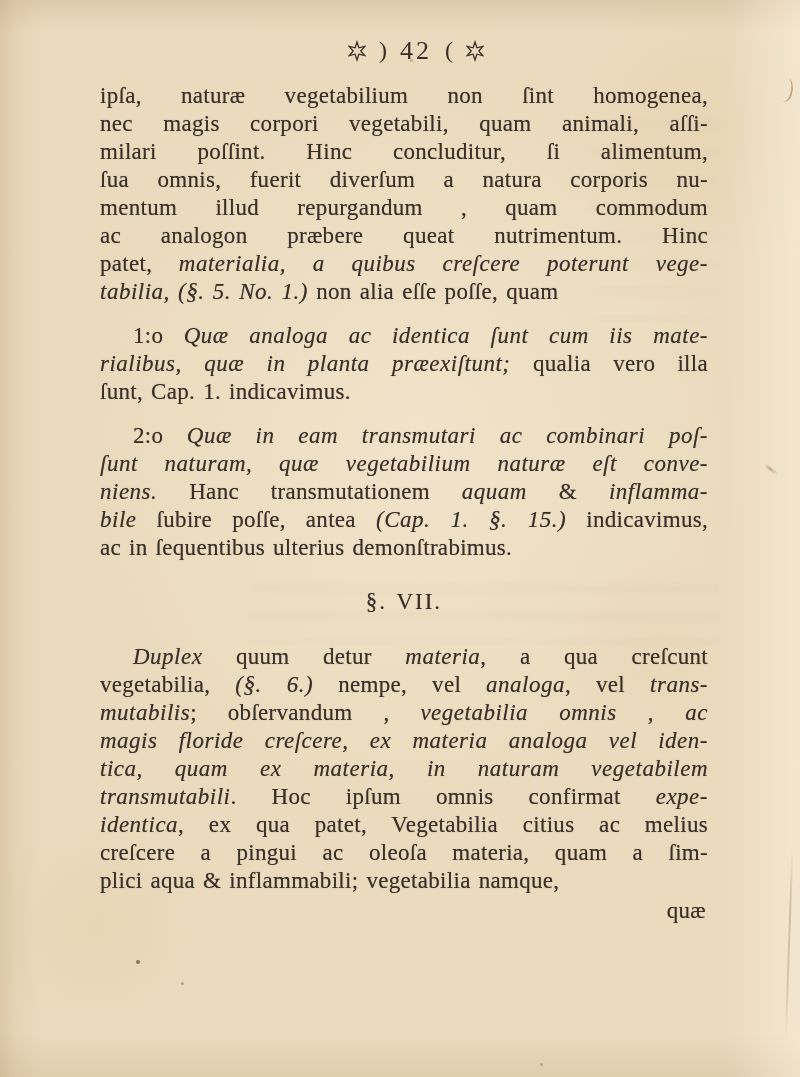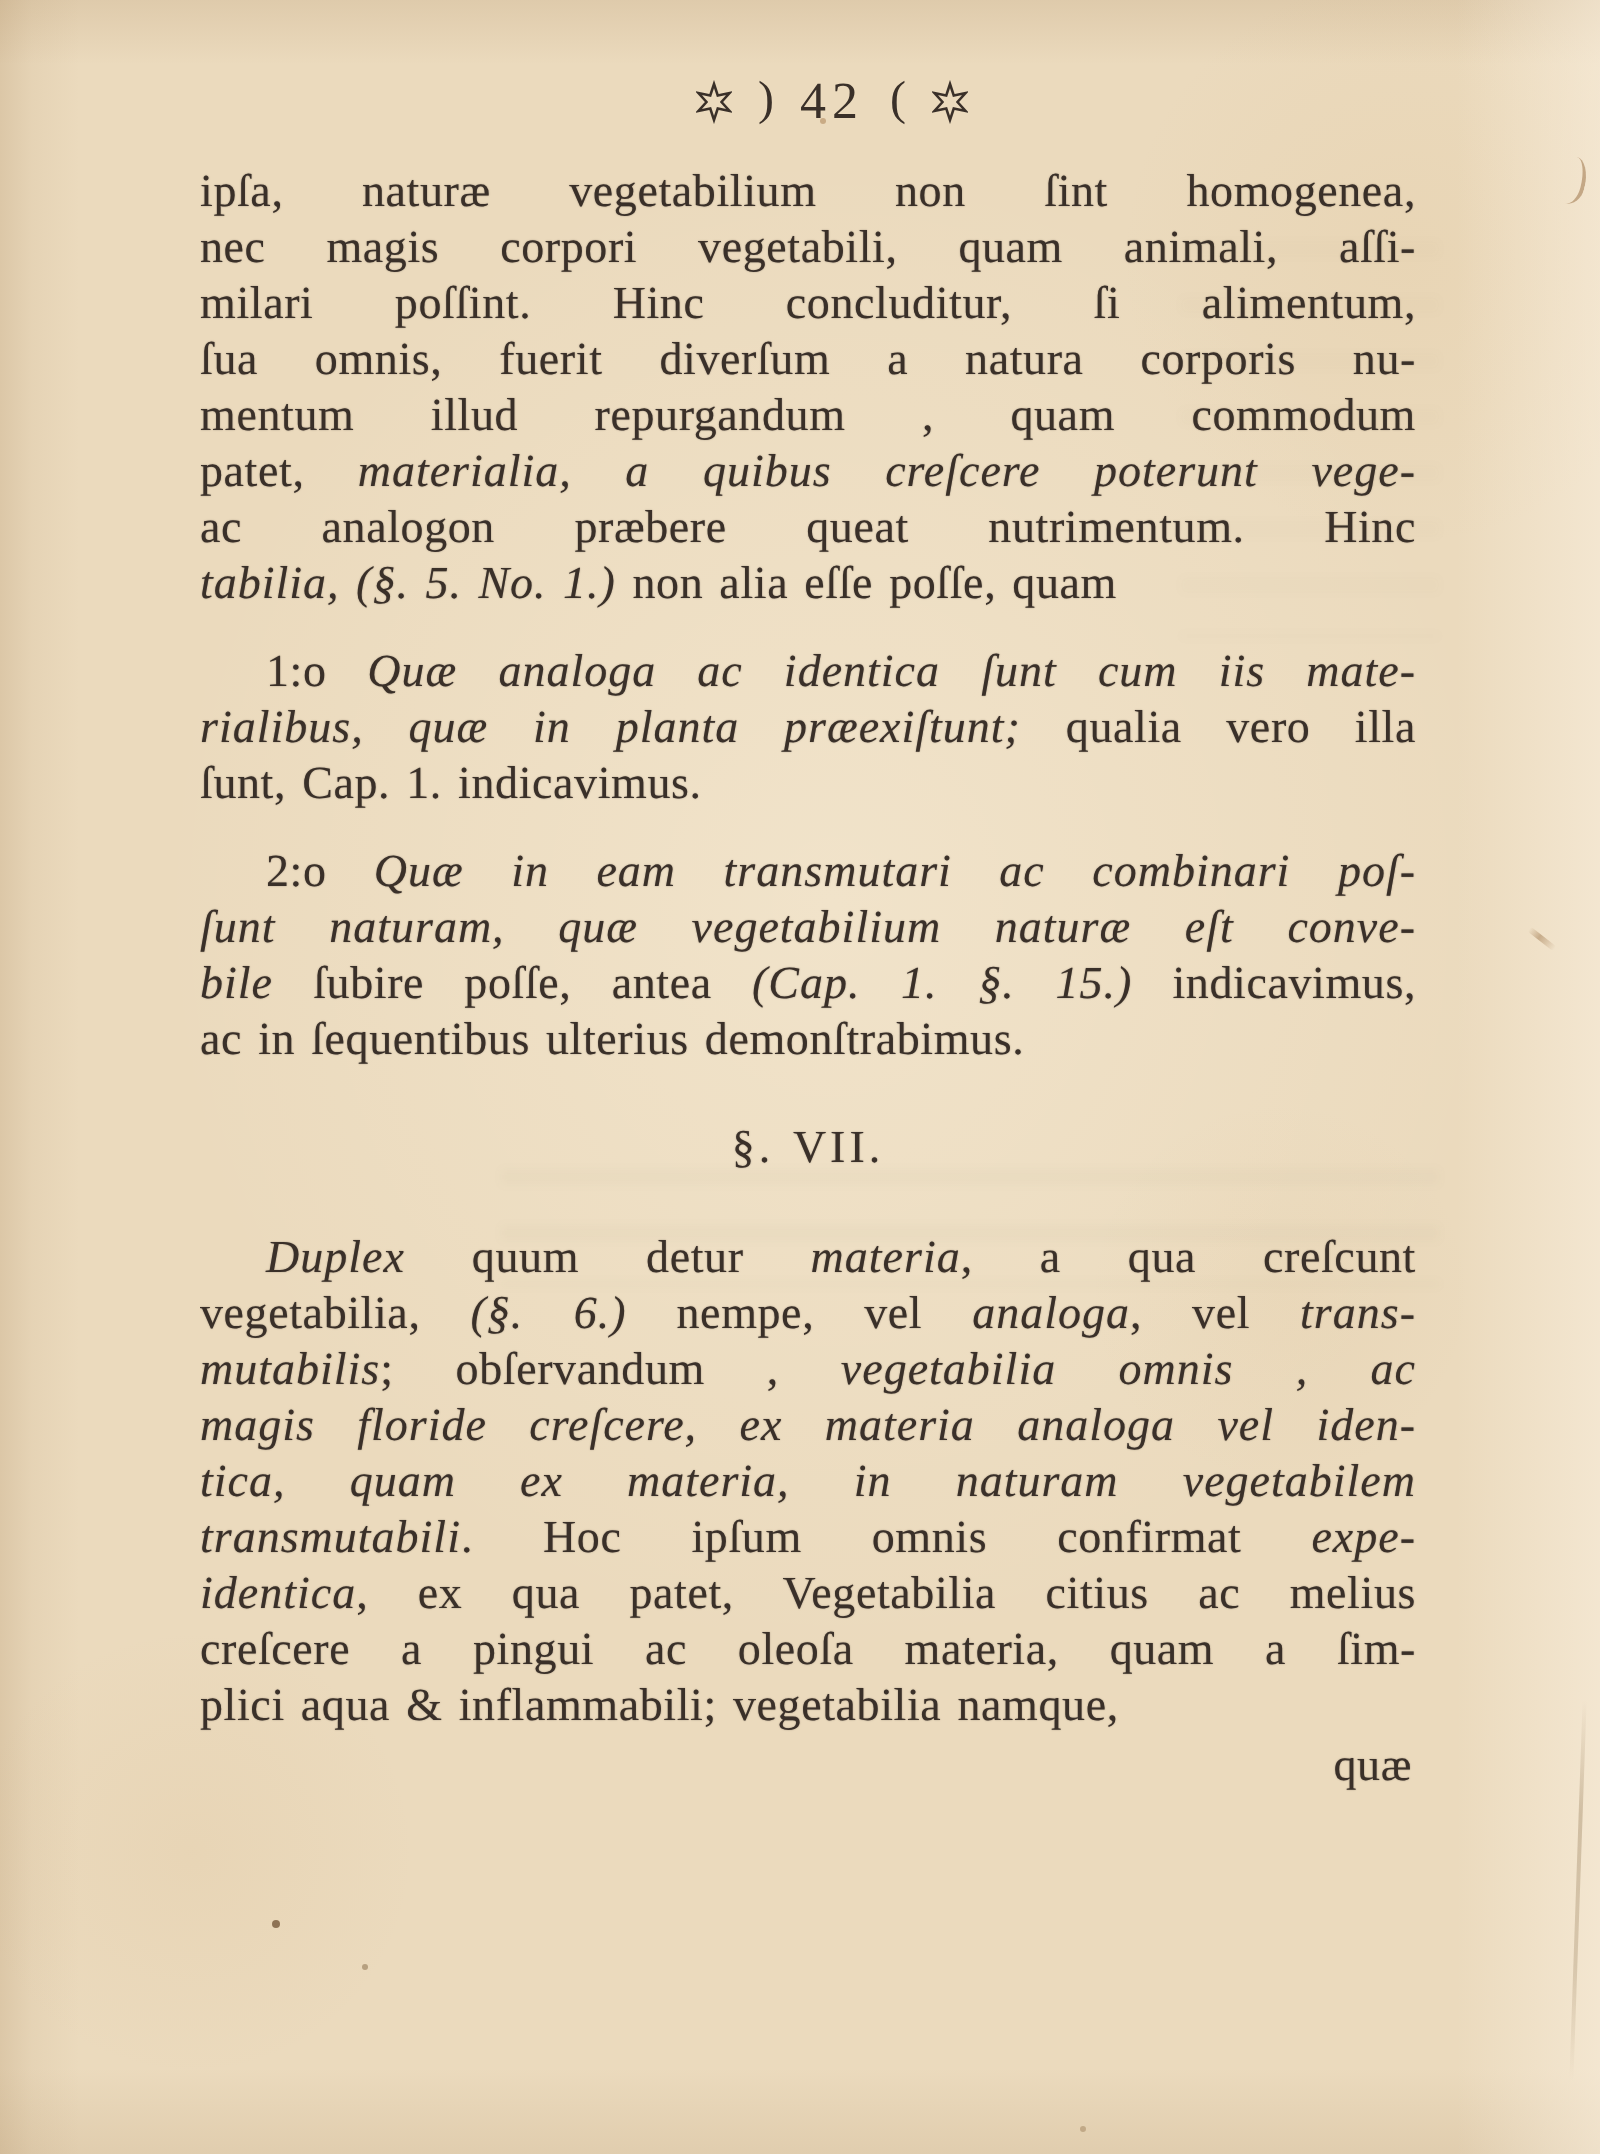--- a/index.html
+++ b/index.html
@@ -111,32 +111,33 @@
     </svg>
   </div>
 
   <div class="text-block" id="text-block">
       <div class="para">
         <div class="line j"><span class="ro">ipſa, naturæ vegetabilium non ſint homogenea,</span></div>
         <div class="line j"><span class="ro">nec magis corpori vegetabili, quam animali, aſſi-</span></div>
         <div class="line j"><span class="ro">milari poſſint. Hinc concluditur, ſi alimentum,</span></div>
         <div class="line j"><span class="ro">ſua omnis, fuerit diverſum a natura corporis nu-</span></div>
         <div class="line j"><span class="ro">mentum illud repurgandum , quam commodum</span></div>
+        <div class="line j"><span class="ro">ac analogon præbere queat nutrimentum. Hinc</span></div>
         <div class="line j"><span class="ro">patet, </span><span class="it">materialia, a quibus creſcere poterunt vege-</span></div>
-        <div class="line j"><span class="ro">ac analogon præbere queat nutrimentum. Hinc</span></div>
         <div class="line"><span class="it">tabilia, (§. 5. No. 1.) </span><span class="ro">non alia eſſe poſſe, quam</span></div>
       </div>
       <div class="para">
         <div class="line j indent"><span class="ro">1:o </span><span class="it">Quæ analoga ac identica ſunt cum iis mate-</span></div>
         <div class="line j"><span class="it">rialibus, quæ in planta præexiſtunt; </span><span class="ro">qualia vero illa</span></div>
         <div class="line"><span class="ro">ſunt, Cap. 1. indicavimus.</span></div>
       </div>
       <div class="para">
         <div class="line j indent"><span class="ro">2:o </span><span class="it">Quæ in eam transmutari ac combinari poſ-</span></div>
         <div class="line j"><span class="it">ſunt naturam, quæ vegetabilium naturæ eſt conve-</span></div>
+        <div class="line j"><span class="it">niens.</span><span class="ro"> Hanc transmutationem </span><span class="it">aquam</span><span class="ro"> &amp; </span><span class="it">inflamma-</span></div>
         <div class="line j"><span class="it">bile</span><span class="ro"> ſubire poſſe, antea </span><span class="it">(Cap. 1. §. 15.)</span><span class="ro"> indicavimus,</span></div>
         <div class="line"><span class="ro">ac in ſequentibus ulterius demonſtrabimus.</span></div>
       </div>
       <div class="heading">§. VII.</div>
       <div class="para">
         <div class="line j indent"><span class="it">Duplex</span><span class="ro"> quum detur </span><span class="it">materia</span><span class="ro">, a qua creſcunt</span></div>
         <div class="line j"><span class="ro">vegetabilia, </span><span class="it">(§. 6.)</span><span class="ro"> nempe, vel </span><span class="it">analoga</span><span class="ro">, vel </span><span class="it">trans-</span></div>
         <div class="line j"><span class="it">mutabilis</span><span class="ro">; obſervandum , </span><span class="it">vegetabilia omnis , ac</span></div>
         <div class="line j"><span class="it">magis floride creſcere, ex materia analoga vel iden-</span></div>
         <div class="line j"><span class="it">tica, quam ex materia, in naturam vegetabilem</span></div>

